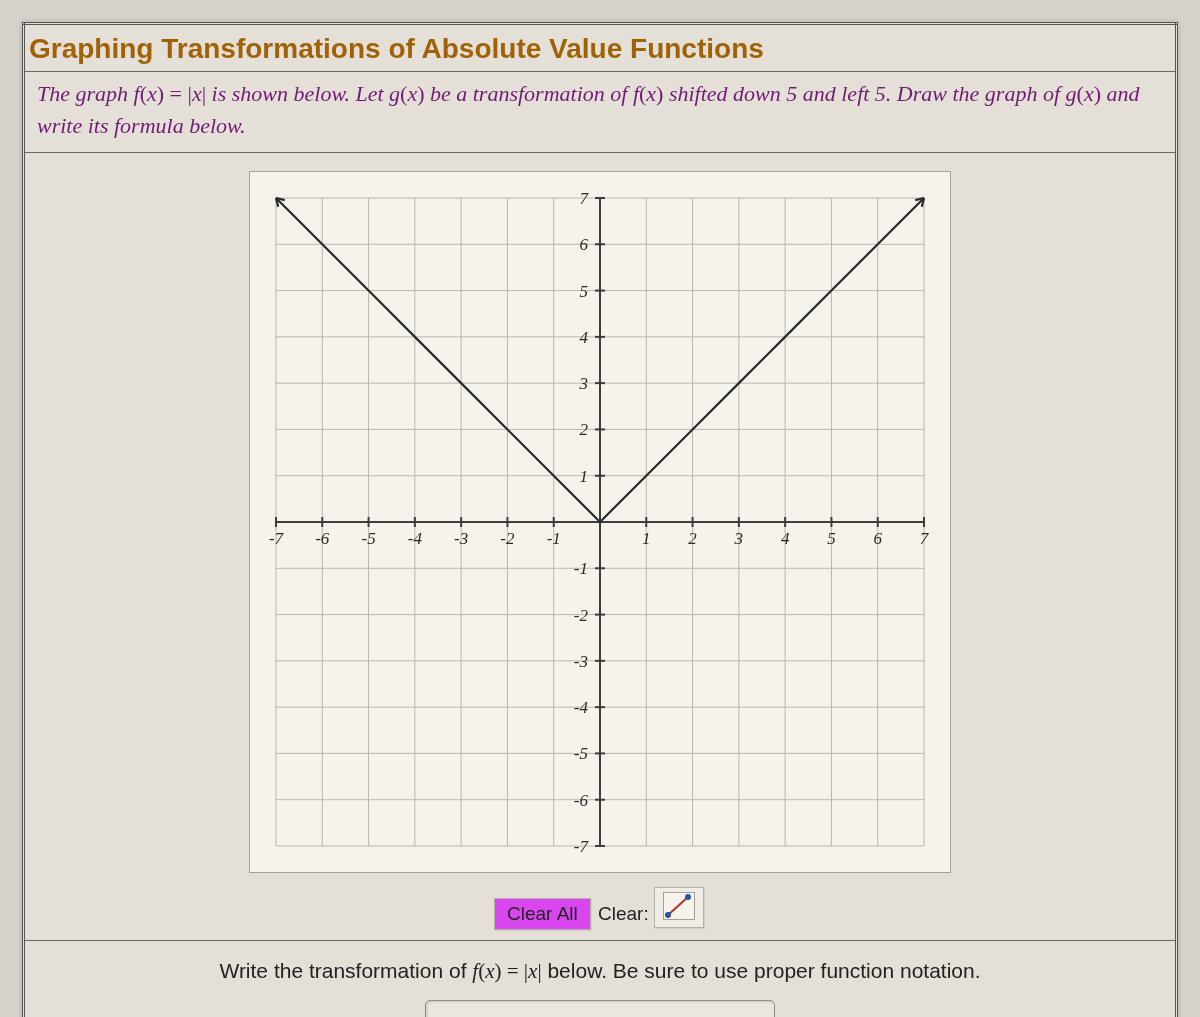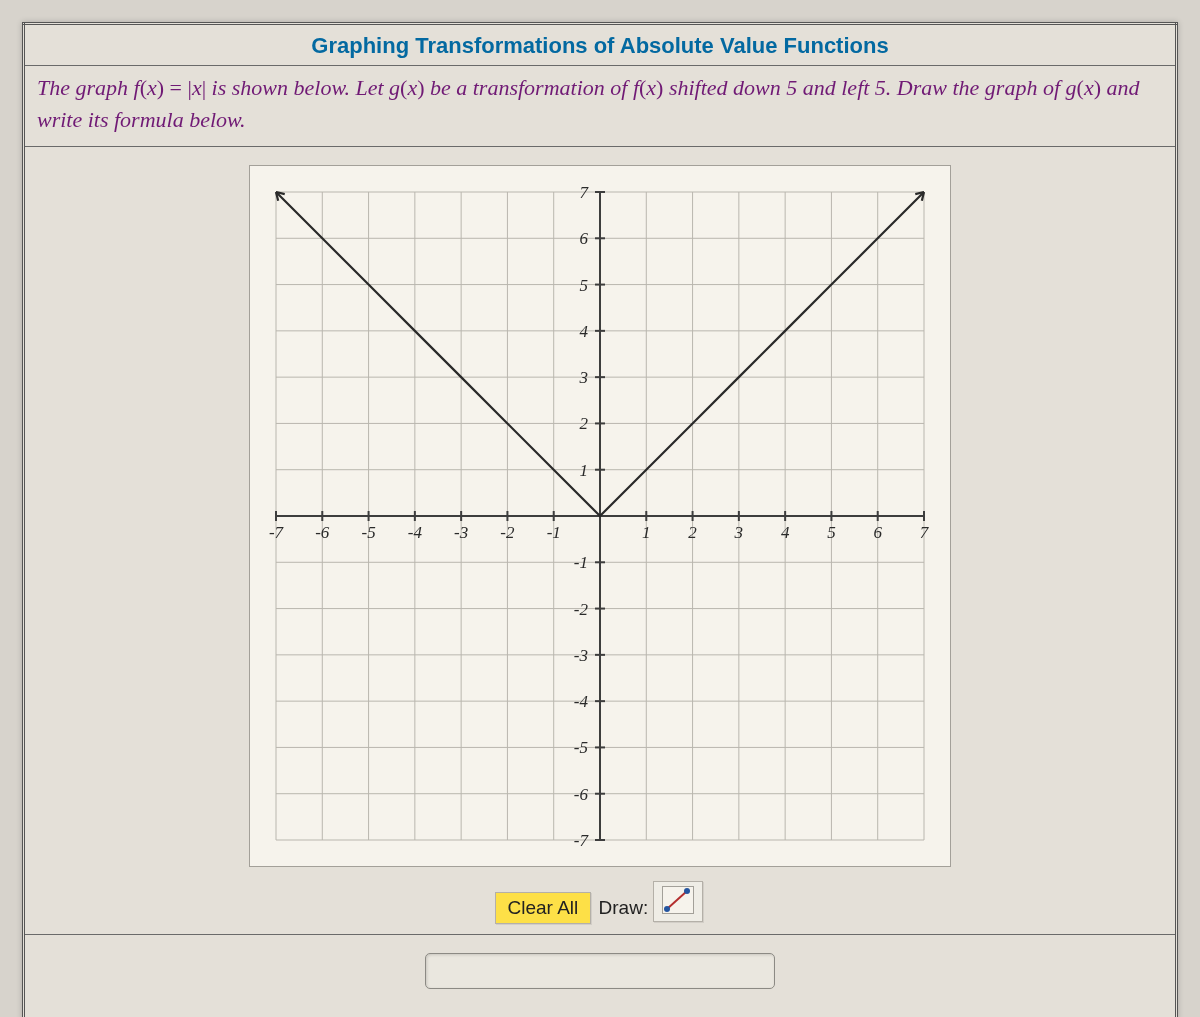--- a/index.html
+++ b/index.html
@@ -9,25 +9,24 @@
     font-family:Verdana,Geneva,sans-serif;
     color:#222;
   }
   .outer{
     border:3px double #555;
     padding:0;
     background:#e4e0d8;
     box-shadow:0 0 6px rgba(0,0,0,.2);
   }
   .title-row td{
-    text-align:center;
     font-weight:700;
     font-family:Verdana,Geneva,sans-serif;
-    font-size:22px;
-    color:#0369a1;
+    font-size:28px;
+    color:#a16207;
     padding:8px 4px 6px;
   }
   .prompt-row td{
     font-style:italic;
     font-family:Georgia,'Times New Roman',serif;
     color:#701a75;
     font-size:22px;
     padding:6px 12px 10px;
     line-height:1.45;
   }
@@ -35,21 +34,21 @@
   .math-up{font-family:'Cambria Math','Times New Roman',serif;font-style:normal;}
   table.outer{width:100%;border-collapse:collapse;}
   table.outer > tbody > tr > td{border:1px solid #6a6a6a;}
   .graph-row td{padding:18px 20px 10px;text-align:center;}
   .graphwrap{display:inline-block;}
   svg{background:#f6f3ec;border:1px solid #a3a099;}
   .controls{margin-top:10px;font-size:19px;font-family:Verdana,Geneva,sans-serif;color:#222;}
   .btn{
     display:inline-block;
     border:1px solid #b4b0a8;
-    background:#fde047;
+    background:#d946ef;
     padding:4px 12px;
     font-size:19px;
     font-family:Verdana,Geneva,sans-serif;
     color:#222;
     cursor:pointer;
     margin-right:2px;
     box-shadow:1px 1px 0 rgba(0,0,0,.08);
   }
   .btn.icon{
     padding:4px 8px 2px;
@@ -179,31 +178,32 @@
               <line x1="345" y1="72.28571428571422" x2="355" y2="72.28571428571422" stroke="#3d3d3d" stroke-width="2"></line>
               <text x="338" y="78.28571428571422" text-anchor="end" class="axis-lbl">6</text>
               <line x1="345" y1="26" x2="355" y2="26" stroke="#3d3d3d" stroke-width="2"></line>
               <text x="338" y="32" text-anchor="end" class="axis-lbl">7</text>
               <path d="M26 26 L72.28571428571428 72.28571428571422 L118.57142857142857 118.57142857142856 L164.85714285714286 164.8571428571429 L211.14285714285714 211.1428571428571 L257.42857142857144 257.4285714285714 L303.7142857142857 303.7142857142857 L350 350 L396.2857142857143 303.7142857142857 L442.5714285714286 257.4285714285714 L488.8571428571429 211.1428571428571 L535.1428571428571 164.8571428571429 L581.4285714285714 118.57142857142856 L627.7142857142858 72.28571428571422 L674 26 " stroke="#2a2a2a" stroke-width="2.2" fill="none"></path>
               <path d="M 26 26 L 34.73383727560035 28.1725759925337 M 26 26 L 28.172575992533705 34.73383727560035" stroke="#2a2a2a" stroke-width="2.2" fill="none"></path>
               <path d="M 674 26 L 671.8274240074663 34.73383727560035 M 674 26 L 665.2661627243997 28.1725759925337" stroke="#2a2a2a" stroke-width="2.2" fill="none"></path>
             </svg>
         <div class="controls">
           <span class="btn">Clear All</span>
-          <span>Draw:</span>
+          <span>Clear:</span>
           <span class="btn icon">
             <svg width="30" height="26">
               <line x1="4" y1="22" x2="24" y2="4" stroke="#b42f2f" stroke-width="2"></line>
               <circle cx="4" cy="22" r="3" fill="#2455a0"></circle>
               <circle cx="24" cy="4" r="3" fill="#2455a0"></circle>
             </svg>
           </span>
         </div>
       </div>
     </td>
   </tr>
   <tr class="answer-row">
     <td>
+      <div id="answer-prompt" style="margin-bottom:16px;">Write the transformation of <span class="math">f</span><span class="math-up">(</span><span class="math">x</span><span class="math-up">) = |</span><span class="math">x</span><span class="math-up">|</span> below. Be sure to use proper function notation.</div>
       <input type="text" class="answer-input" value="" style="">
     </td>
   </tr>
 </tbody>
 </table>
 
 </body></html>

